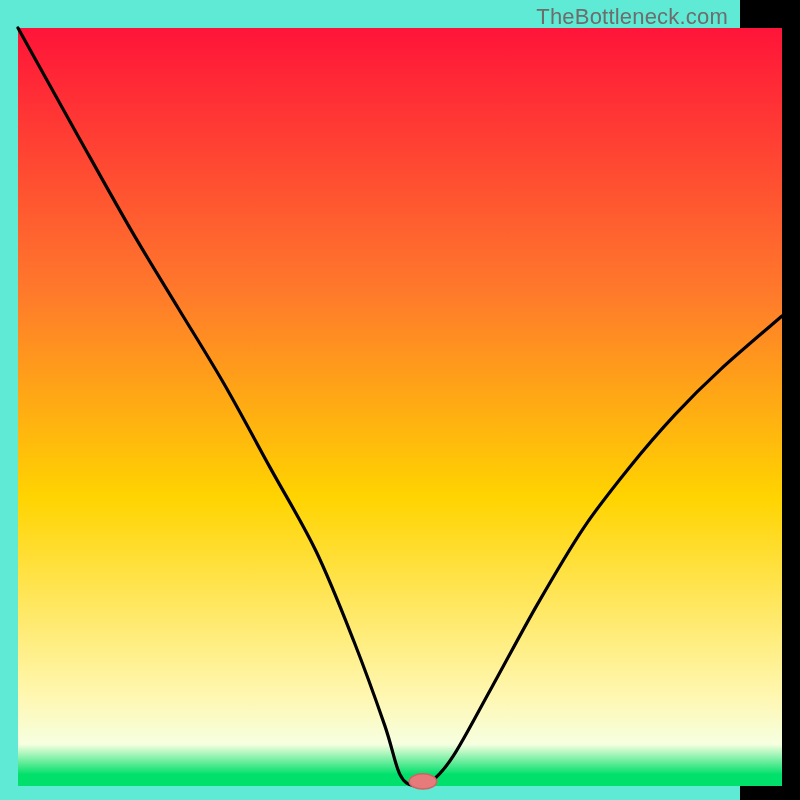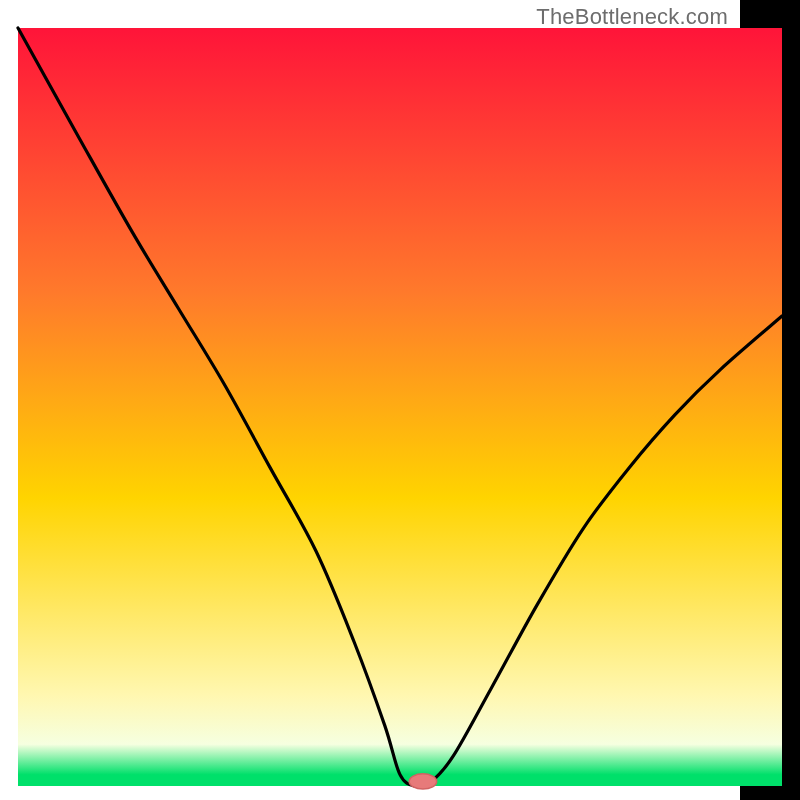--- a/index.html
+++ b/index.html
@@ -8,21 +8,21 @@
     width: 800px;
     height: 800px;
     background: #000;
     overflow: hidden;
     font-family: Arial, Helvetica, sans-serif;
   }
   .stage {
     position: relative;
     width: 740px;
     height: 800px;
-    background: #ffffff;
+    background: #5eead4;
   }
   .watermark {
     position: absolute;
     top: 4px;
     right: 12px;
     color: #6d6d6d;
     font-size: 22px;
     font-weight: 400;
     letter-spacing: 0.2px;
     z-index: 10;

